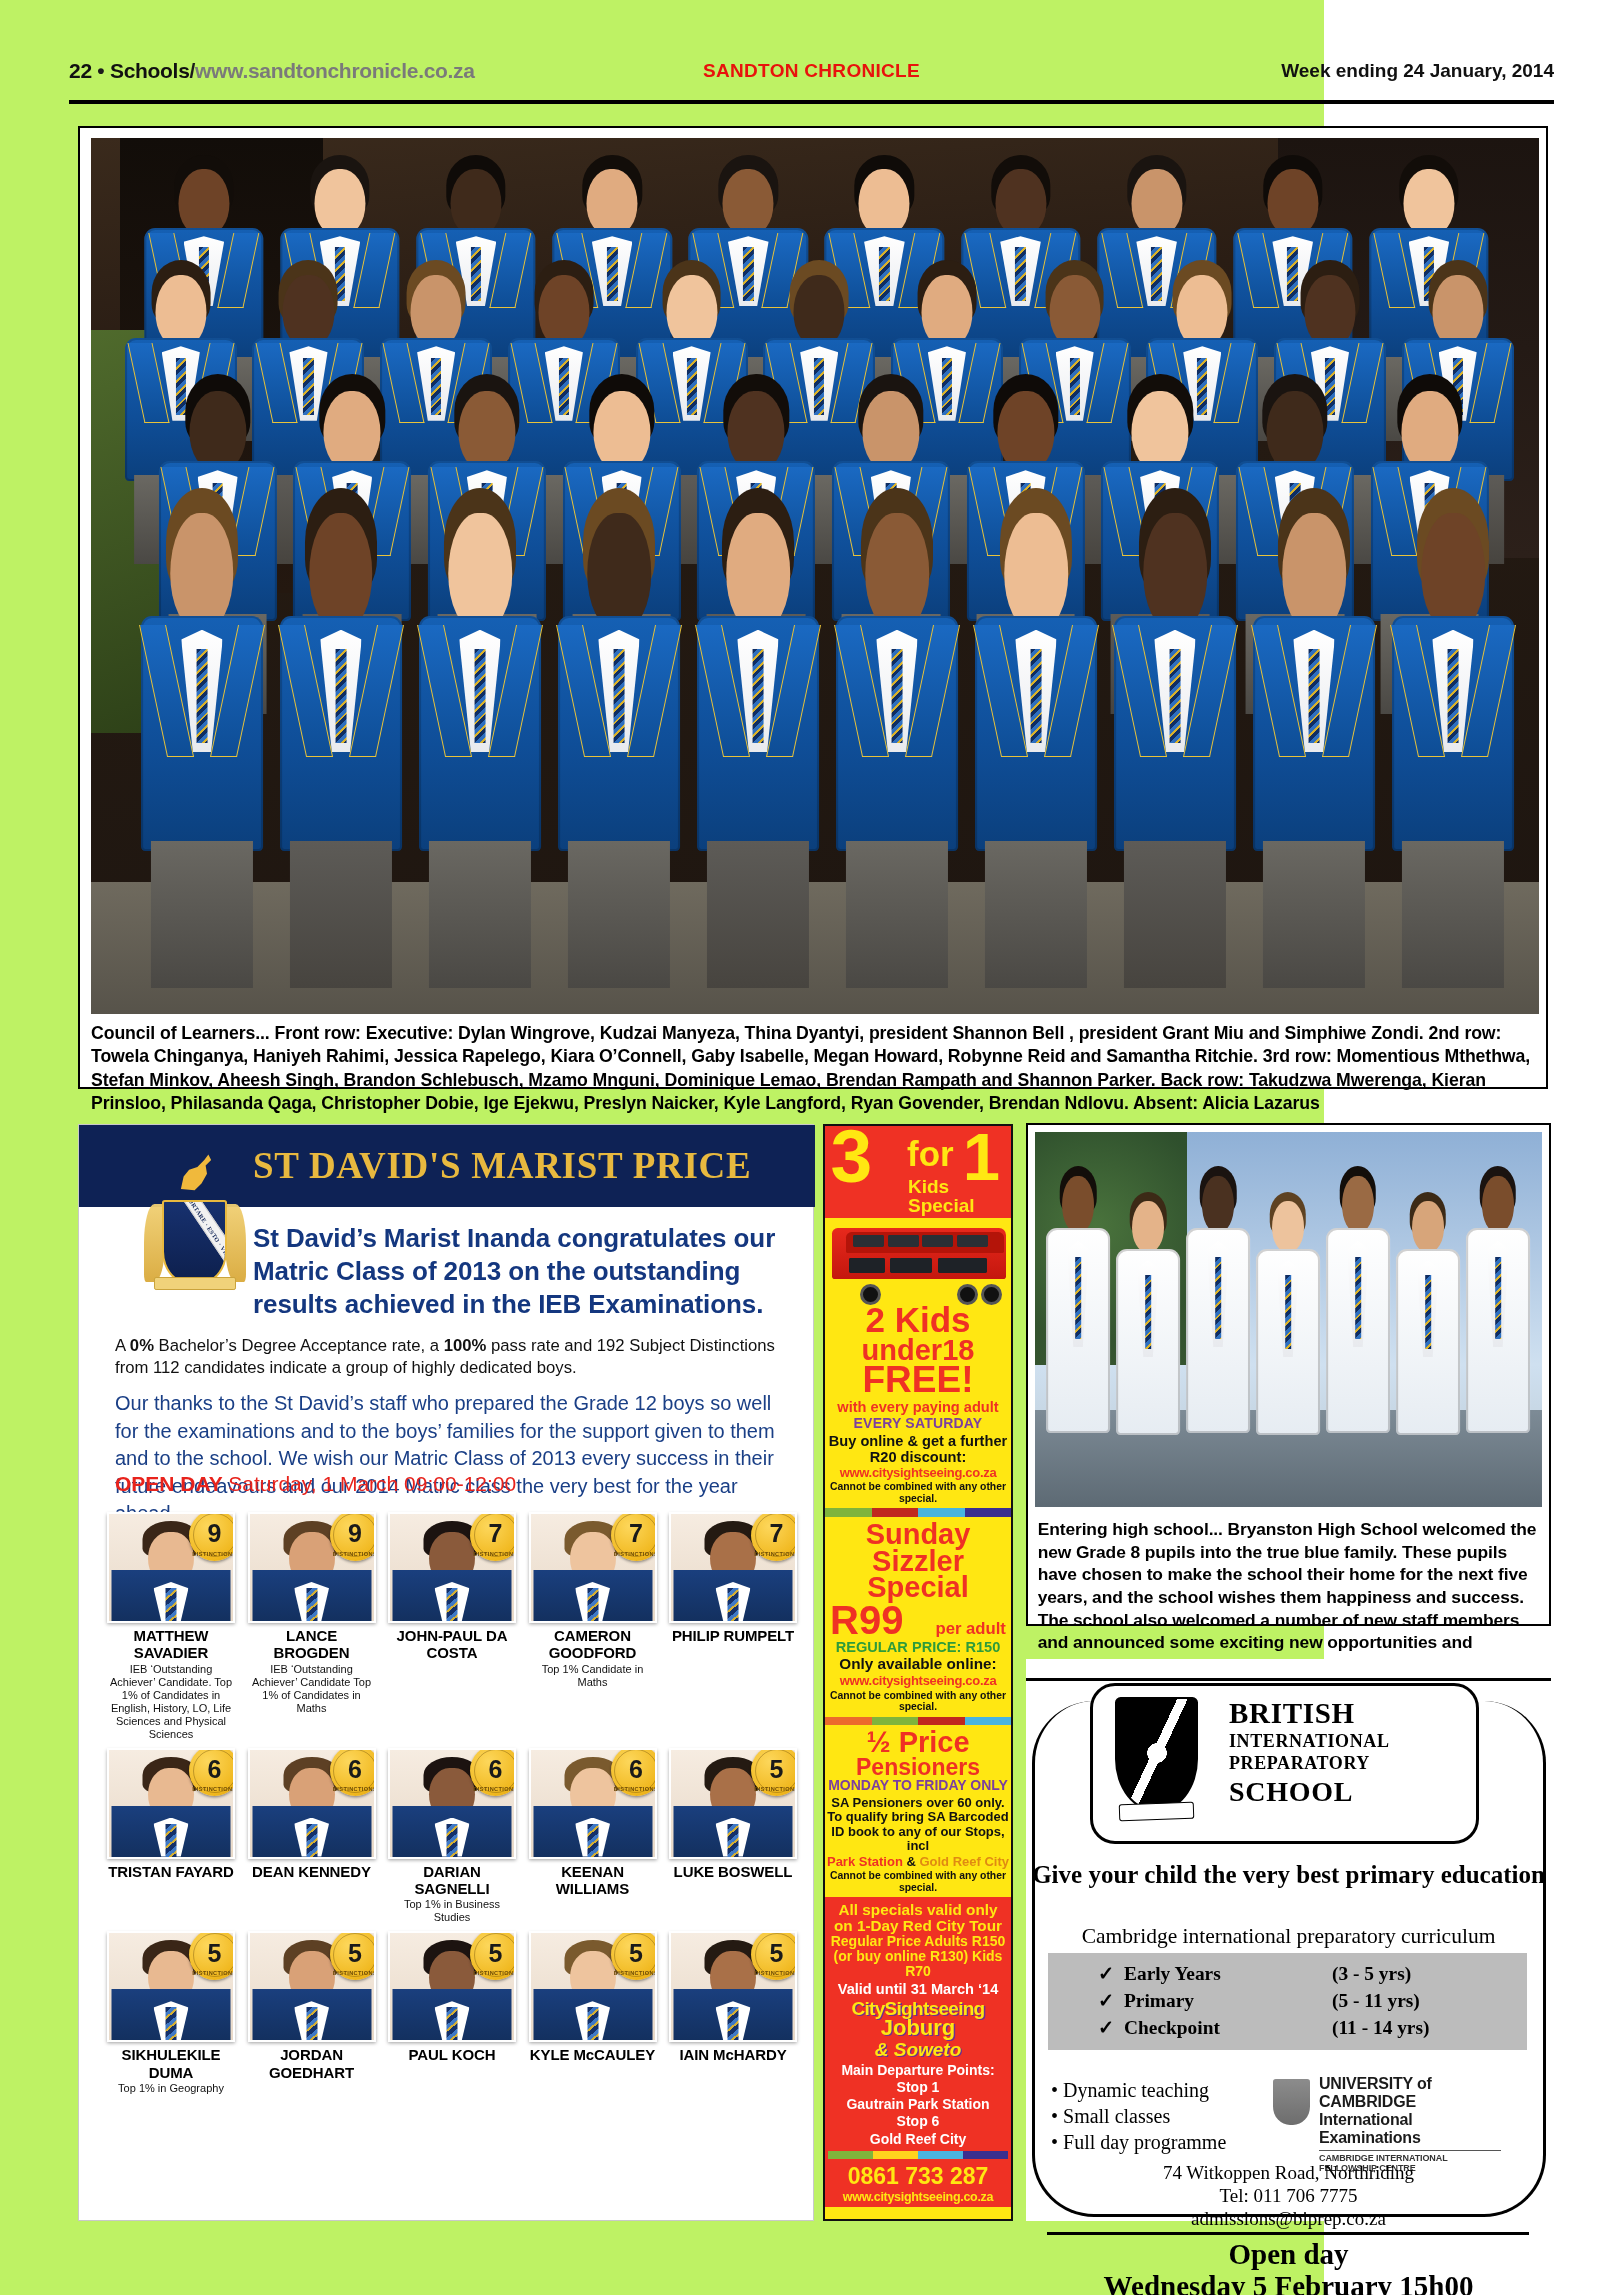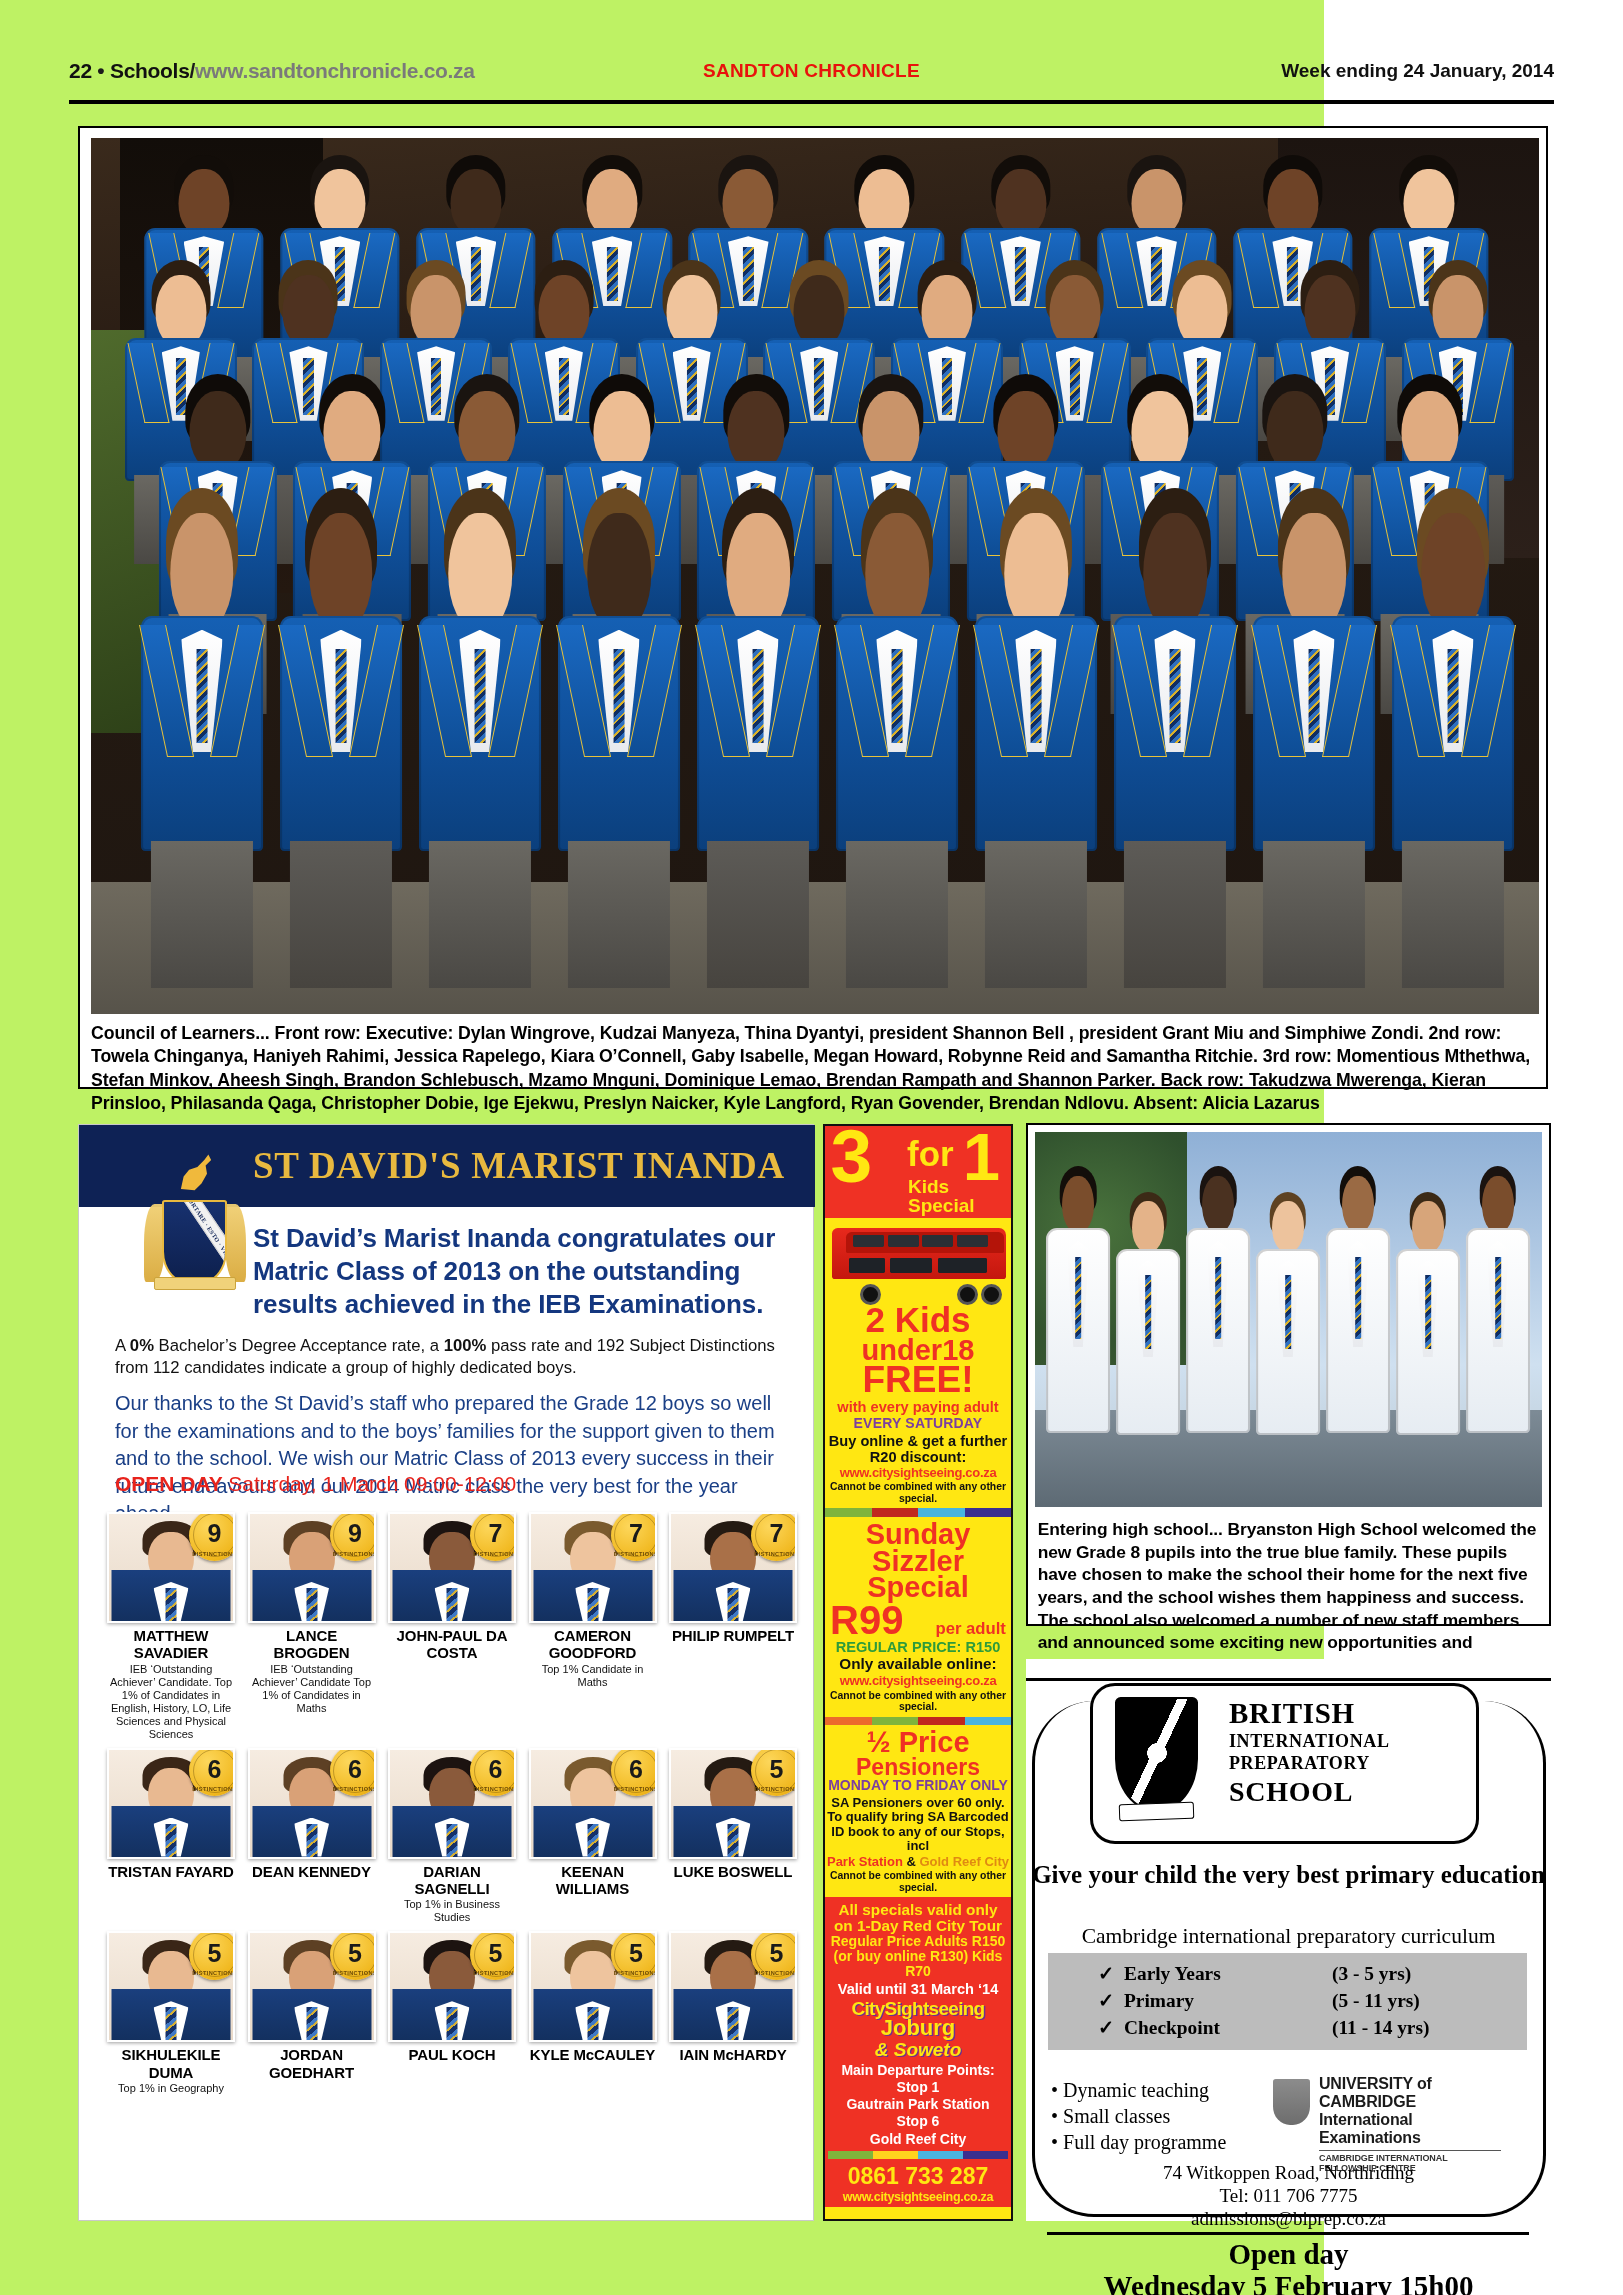--- a/index.html
+++ b/index.html
@@ -904,21 +904,21 @@
       </svg>
       <div class="crest-wreath-l"></div>
       <div class="crest-wreath-r"></div>
       <div class="crest-shield">
         <div class="crest-band">
             <span>CONFORTARE · ESTO · VIR</span>
           </div>
       </div>
       <div class="crest-scroll"></div>
     </div>
-    <div class="sd-title">ST DAVID'S MARIST INANDA</div>
+    <div class="sd-title">ST DAVID'S MARIST PRICE</div>
     <div class="sd-lead">St David’s Marist Inanda congratulates our Matric Class of 2013 on the outstanding results achieved in the IEB Examinations.</div>
 
     <div class="sd-para1">
       <span>A </span><b>0%</b><span> Bachelor’s Degree Acceptance rate, a </span><b>100%</b><span> pass rate and 192 Subject Distinctions from 112 candidates indicate a group of highly dedicated boys.</span>
     </div>
     <div class="sd-para2">Our thanks to the St David’s staff who prepared the Grade 12 boys so well for the examinations and to the boys’ families for the support given to them and to the school. We wish our Matric Class of 2013 every success in their future endeavours and our 2014 Matric class the very best for the year ahead.</div>
     <div class="sd-openday">
       <span>OPEN DAY</span>
       <span class="light">Saturday, 1 March  09:00-12:00</span>
     </div>

